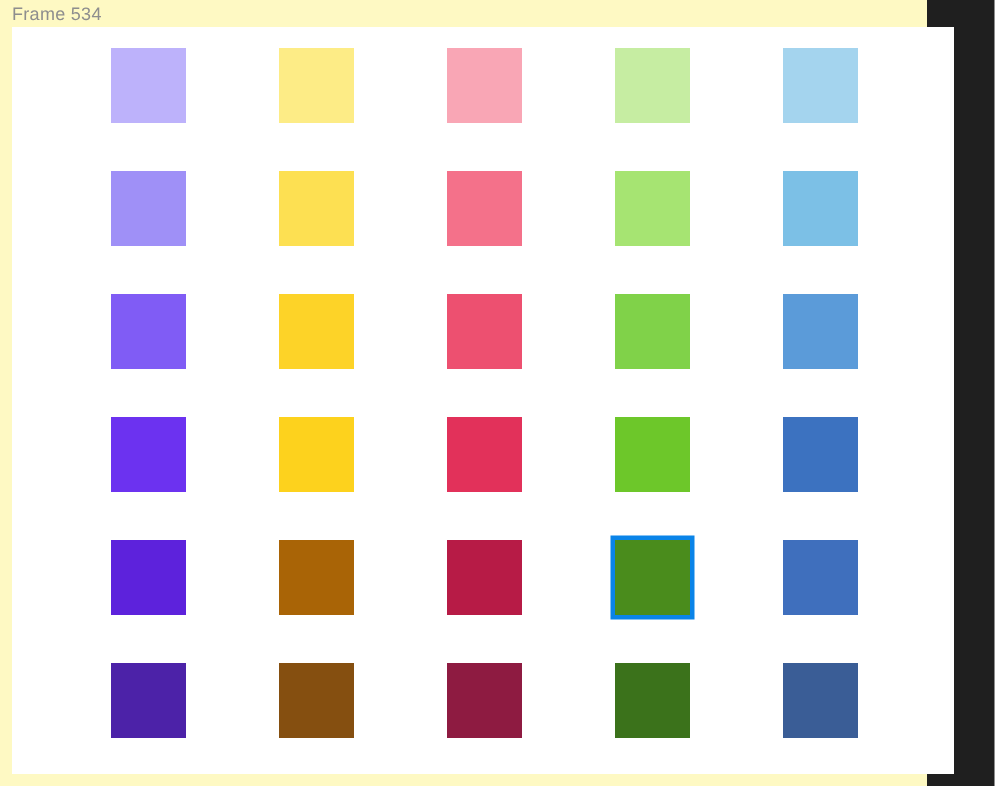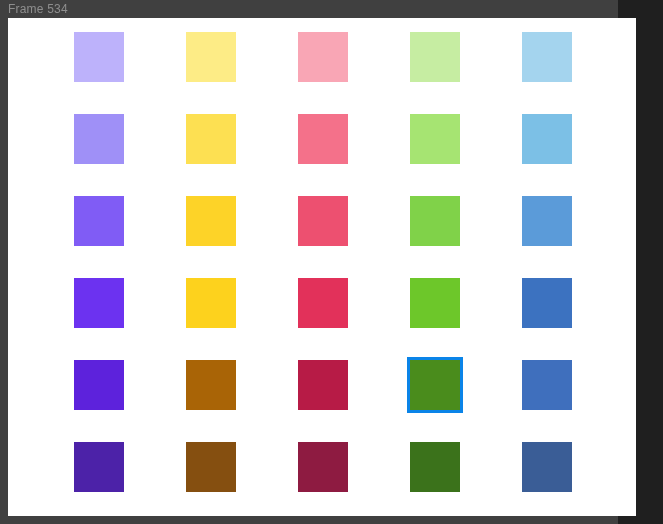--- a/index.html
+++ b/index.html
@@ -10,21 +10,21 @@
     width: 663px;
     height: 524px;
     background: #1f1f1f;
     font-family: "Liberation Sans", sans-serif;
     overflow: hidden;
   }
   #app {
     position: relative;
     width: 618px;
     height: 524px;
-    background: #404040;
+    background: #fef9c3;
     box-sizing: border-box;
   }
   #frame-label {
     position: absolute;
     left: 8px;
     top: 1px;
     font-size: 12px;
     line-height: 16px;
     color: #8e8e8e;
     letter-spacing: 0.2px;

